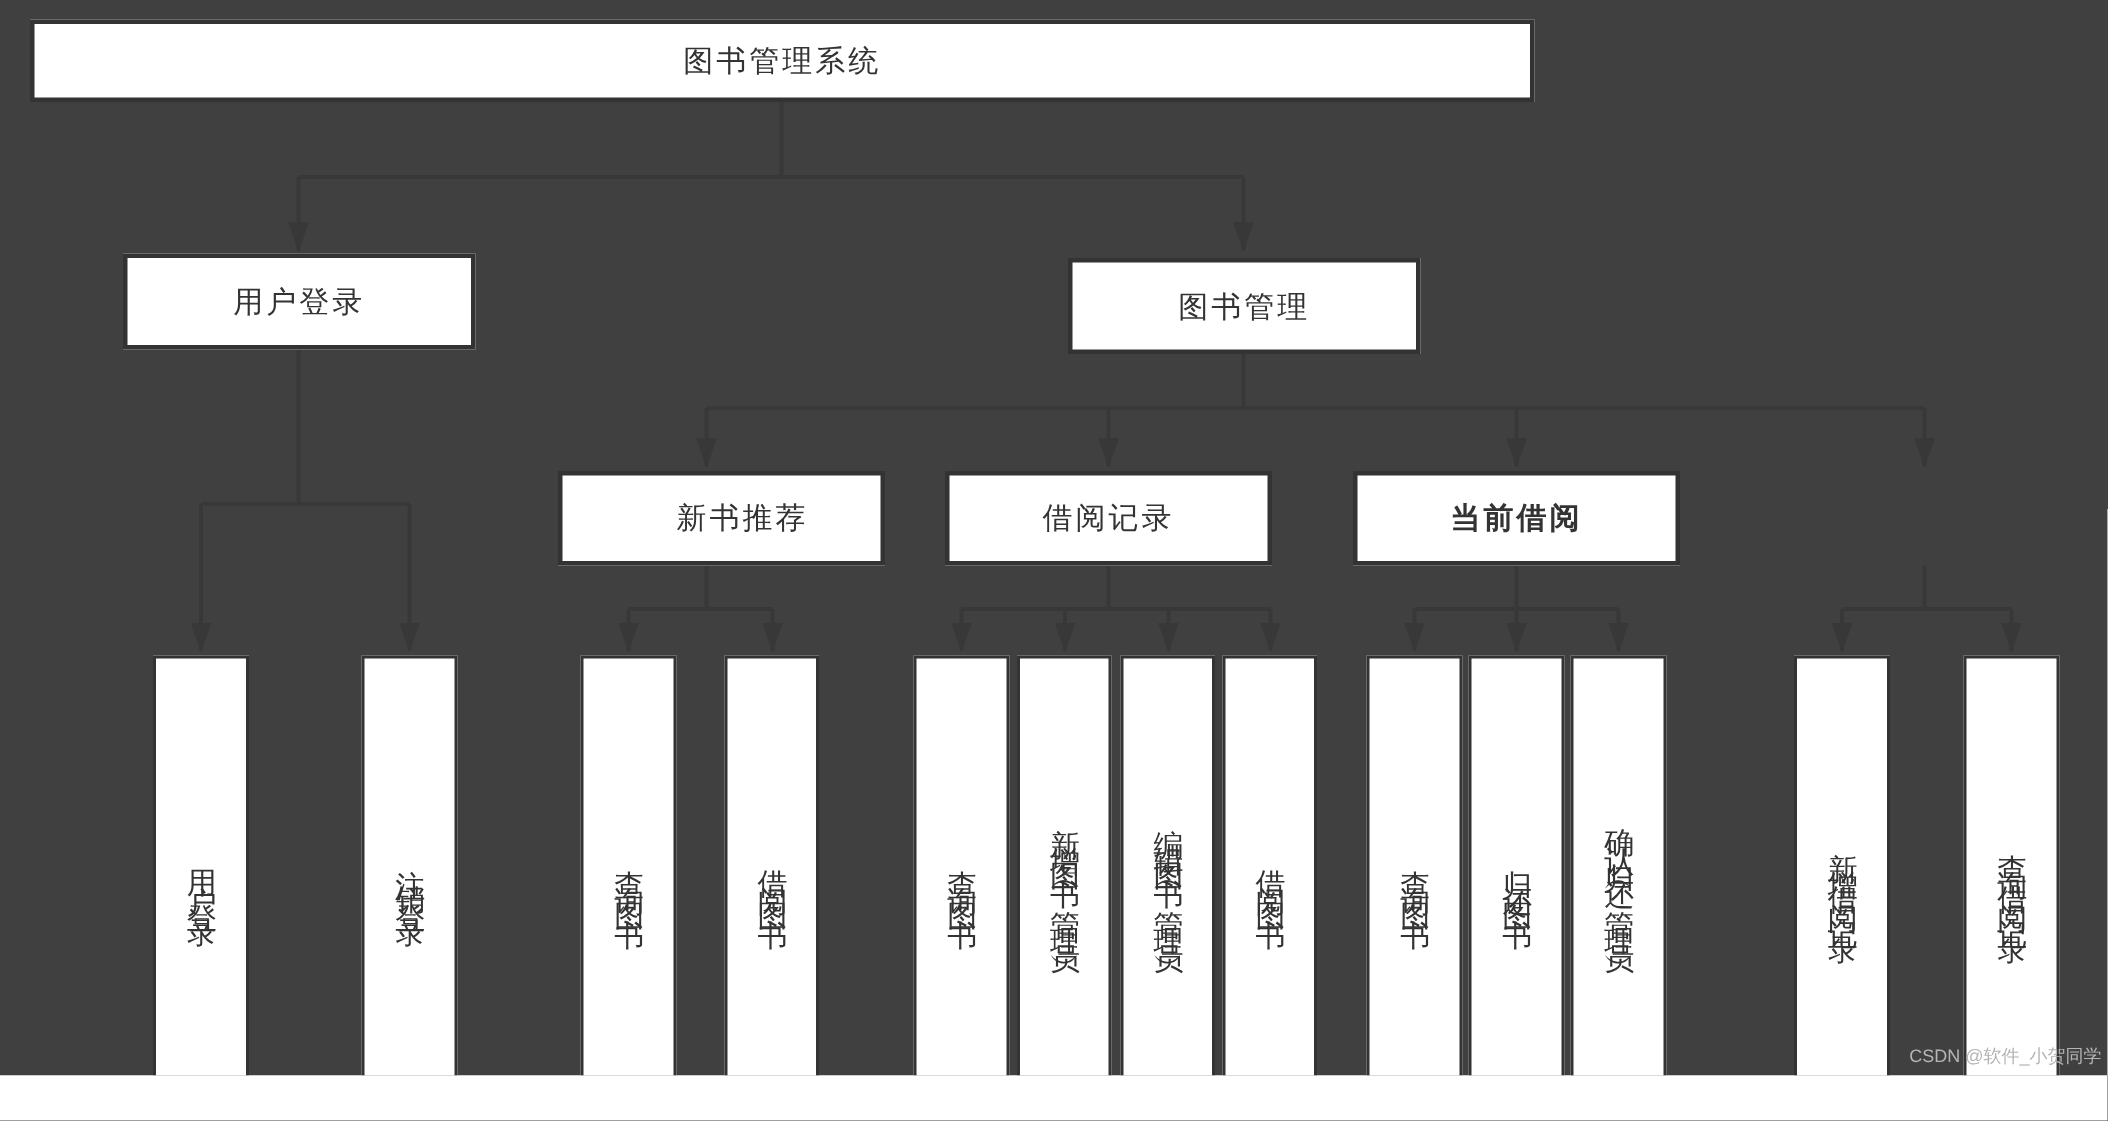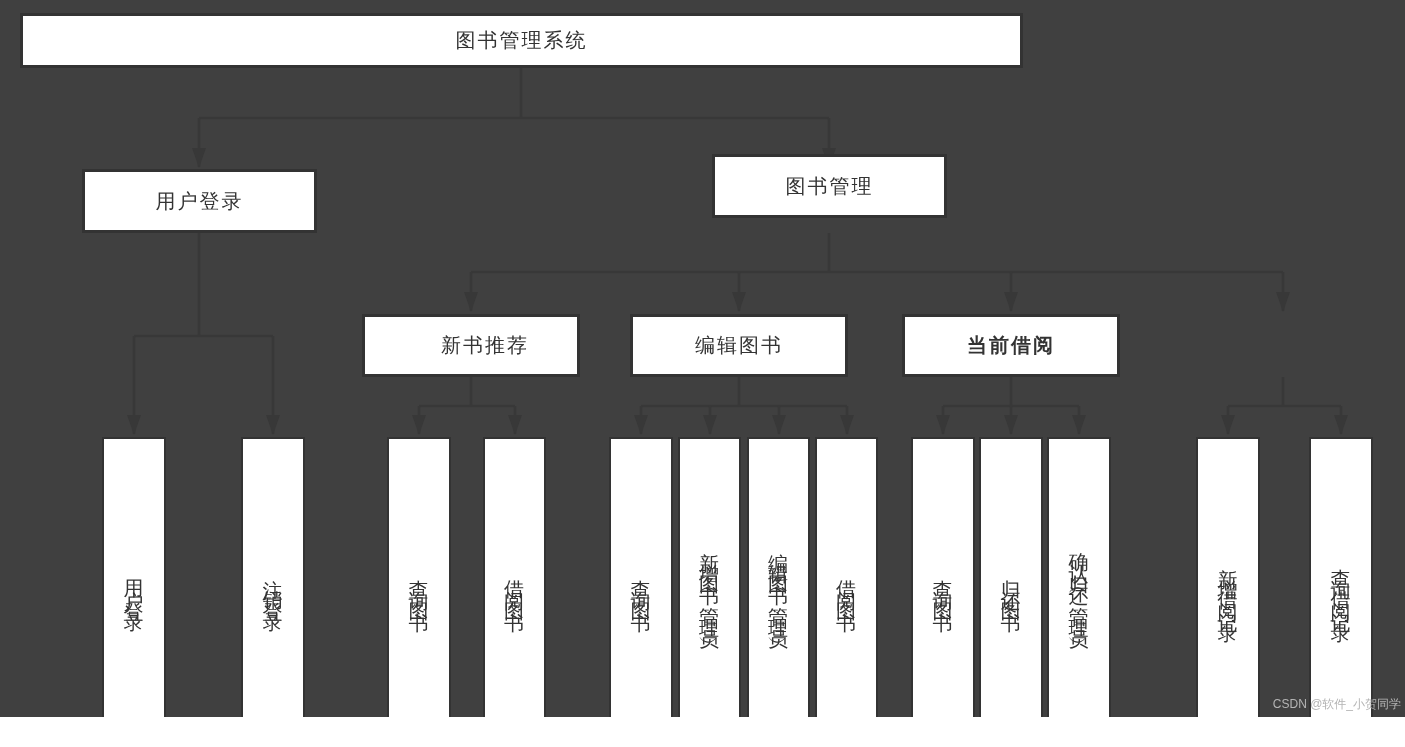--- a/index.html
+++ b/index.html
@@ -109,29 +109,29 @@
     </g>
   </svg>
 
   <div class="node" style="left:20px; top:13px; width:1003px; height:55px;">
     <span class="lbl">图书管理系统</span>
   </div>
 
   <div class="node" style="left:82px; top:169px; width:235px; height:64px;">
     <span class="lbl">用户登录</span>
   </div>
-  <div class="node" style="left:712px; top:154px; width:235px; height:64px;justify-content:center;">
+  <div class="node" style="left:712px; top:172px; width:235px; height:64px;justify-content:center;">
     <span class="lbl">图书管理</span>
   </div>
 
-  <div class="node" style="left:362px; top:314px; width:218px; height:63px;padding-left:28px;">
+  <div class="node" style="left:372px; top:314px; width:218px; height:63px;padding-left:28px;">
     <span class="lbl">新书推荐</span>
   </div>
   <div class="node" style="left:630px; top:314px; width:218px; height:63px;">
-    <span class="lbl">编辑图书</span>
+    <span class="lbl">借阅记录</span>
   </div>
   <div class="node" style="left:902px; top:314px; width:218px; height:63px;font-weight:bold;">
     <span class="lbl">当前借阅</span>
   </div>
 
   <div class="leaf" style="left:102px; top:437px; width:64px; height:298px;">
     <span class="vlbl">用户登录</span>
   </div>
   <div class="leaf" style="left:241px; top:437px; width:64px; height:298px;">
     <span class="vlbl">注销登录</span>

